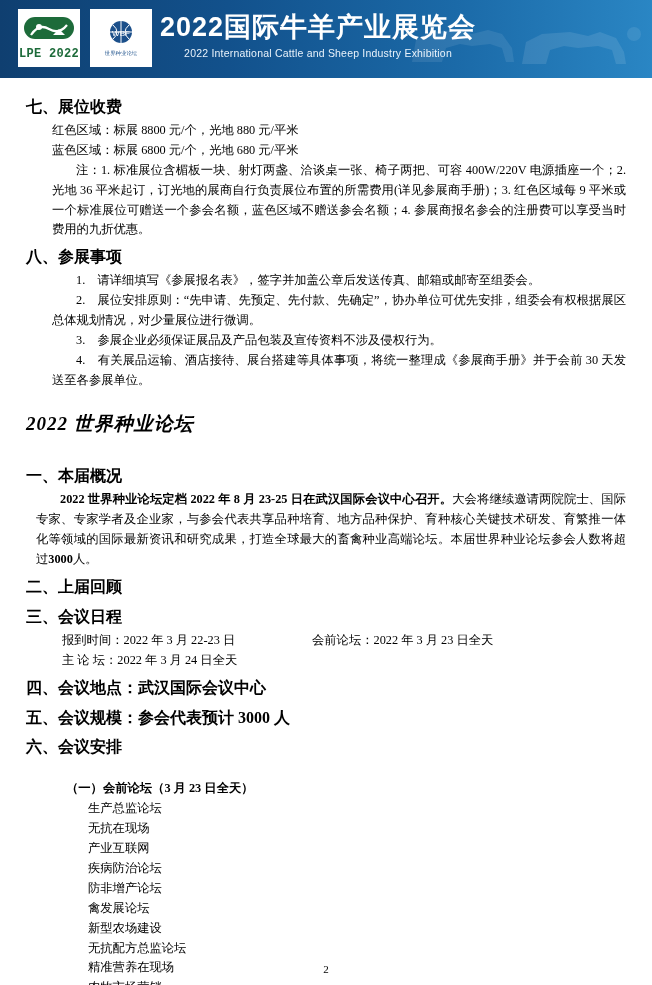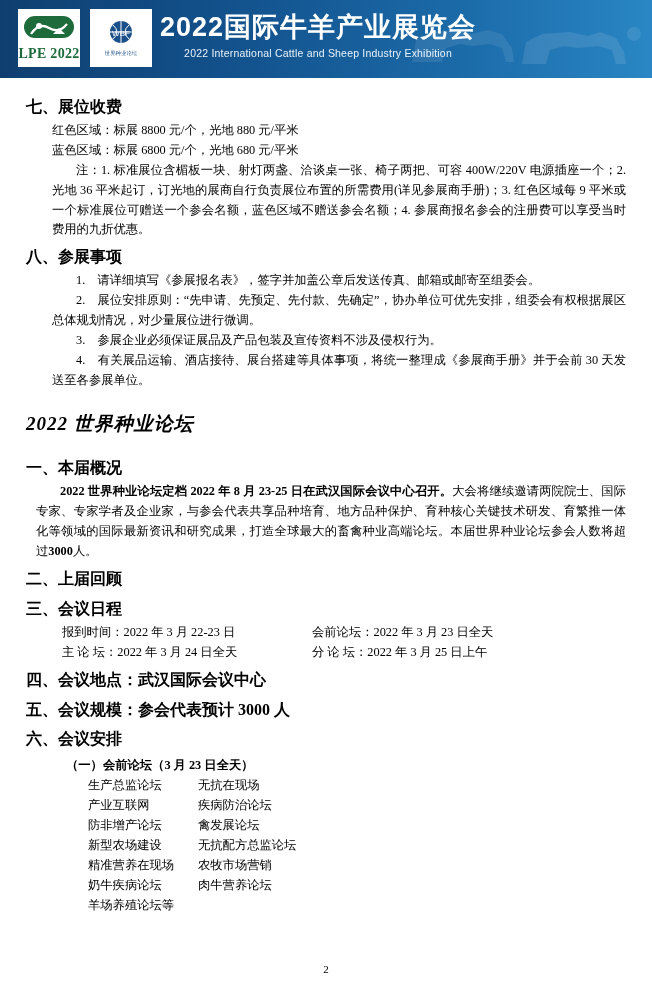--- a/index.html
+++ b/index.html
@@ -52,25 +52,25 @@
     flex-direction: column;
     align-items: center;
     justify-content: center;
     overflow: hidden;
   }
   .logo-box .lp-graphic {
     width: 52px;
     height: 32px;
   }
   .logo-box .lp-caption {
-    font-size: 14px;
+    font-size: 12px;
     font-weight: bold;
     color: #1d6b3a;
     letter-spacing: 0.3px;
-    font-family: Liberation Serif, serif;
+    font-family: Liberation Mono, monospace;
   }
   .logo-box.wbf .wbf-graphic {
     width: 46px;
     height: 30px;
   }
   .logo-box.wbf .wbf-caption {
     font-size: 6px;
     color: #1b4f8a;
     font-family: "Liberation Sans", sans-serif;
     transform: scale(0.9);
@@ -117,45 +117,46 @@
   }
   .list-item {
     padding-left: 26px;
     text-indent: 24px;
     text-align: justify;
   }
   .big-title {
     font-size: 19px;
     font-weight: bold;
     font-style: italic;
-    margin: 18px 0 16px 0;
+    margin: 18px 0 24px 0;
     letter-spacing: 1px;
   }
   .para {
     text-indent: 24px;
     text-align: justify;
     padding-left: 10px;
   }
   b.em { font-weight: bold; }
 
   .sched-row {
     padding-left: 36px;
     display: flex;
   }
   .sched-row .c1 { width: 250px; }
   .sched-row .c2 { }
 
   .sub-head {
     font-weight: bold;
     padding-left: 40px;
-    margin-top: 4px;
+    margin-top: 19px;
   }
   .forum-row {
     padding-left: 62px;
     display: flex;
+    flex-direction: column;
   }
   .forum-row .f1 { width: 110px; }
 
   .pagenum {
     position: absolute;
     bottom: 10px;
     left: 0;
     width: 100%;
     text-align: center;
     font-size: 11px;
@@ -219,21 +220,20 @@
 
     <div class="sec-head">二、上届回顾</div>
 
     <div class="sec-head">三、会议日程</div>
     <div class="sched-row">
       <div class="c1">报到时间：2022 年 3 月 22-23 日</div>
       <div class="c2">会前论坛：2022 年 3 月 23 日全天</div>
     </div>
     <div class="sched-row">
       <div class="c1">主 论 坛：2022 年 3 月 24 日全天</div>
-      <div class="c2">分 论 坛：2022 年 3 月 25 日上午</div>
     </div>
 
     <div class="sec-head">四、会议地点：武汉国际会议中心</div>
     <div class="sec-head">五、会议规模：参会代表预计 3000 人</div>
     <div class="sec-head">六、会议安排</div>
 
     <div class="sub-head">（一）会前论坛（3 月 23 日全天）</div>
 
     <div class="forum-row">
       <div class="f1">生产总监论坛</div>

